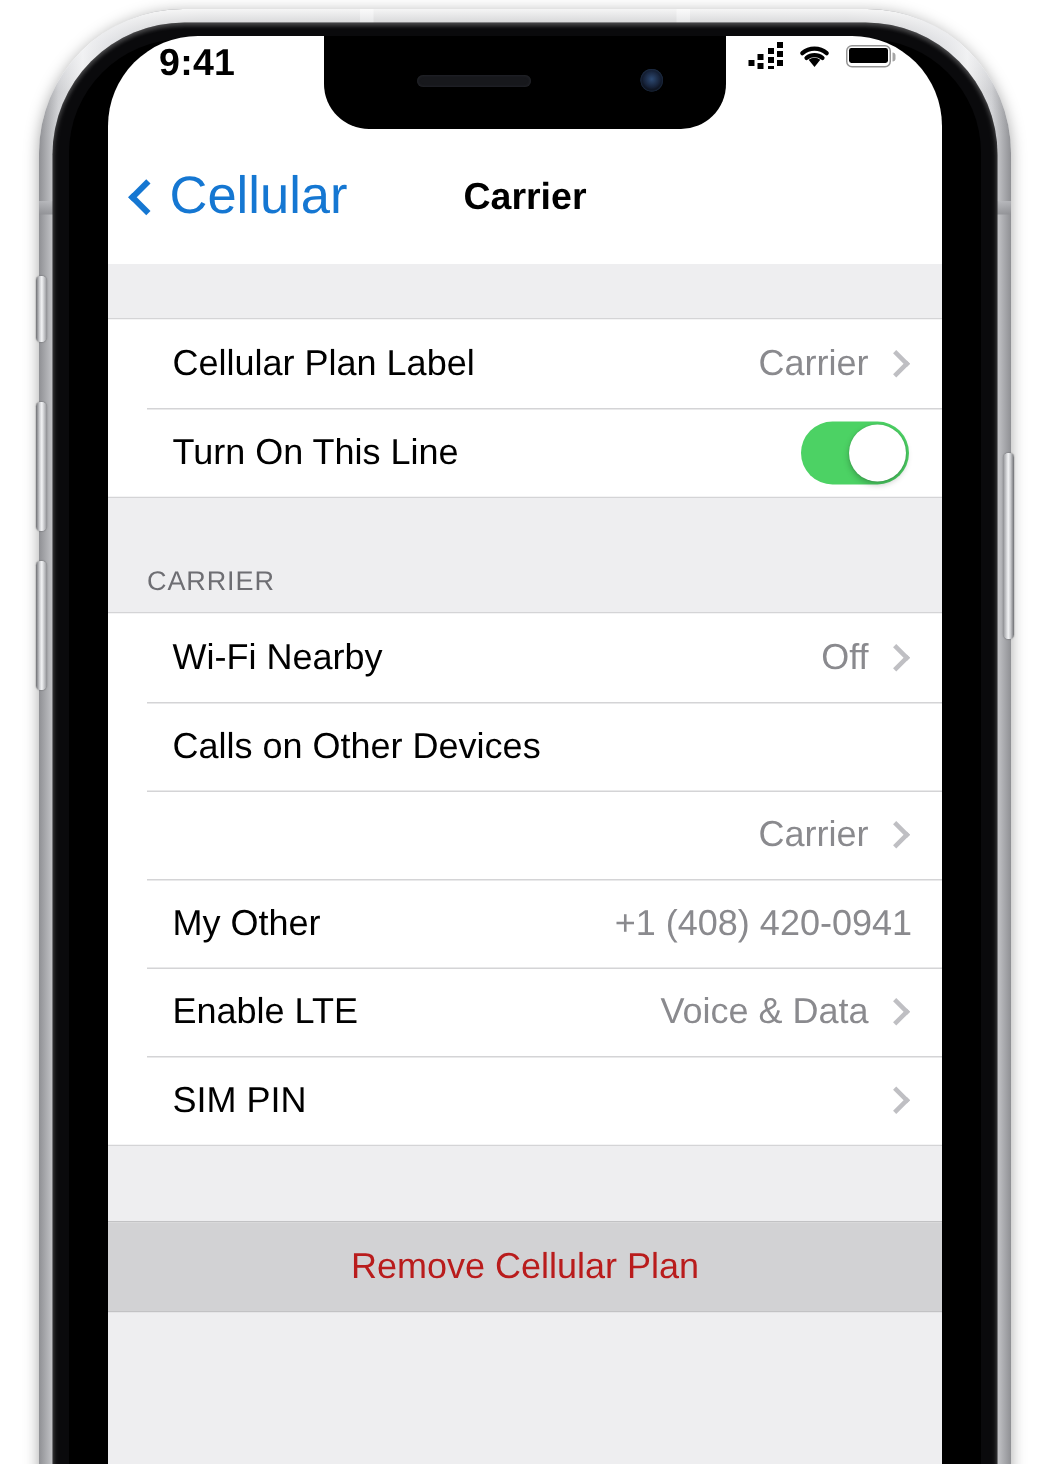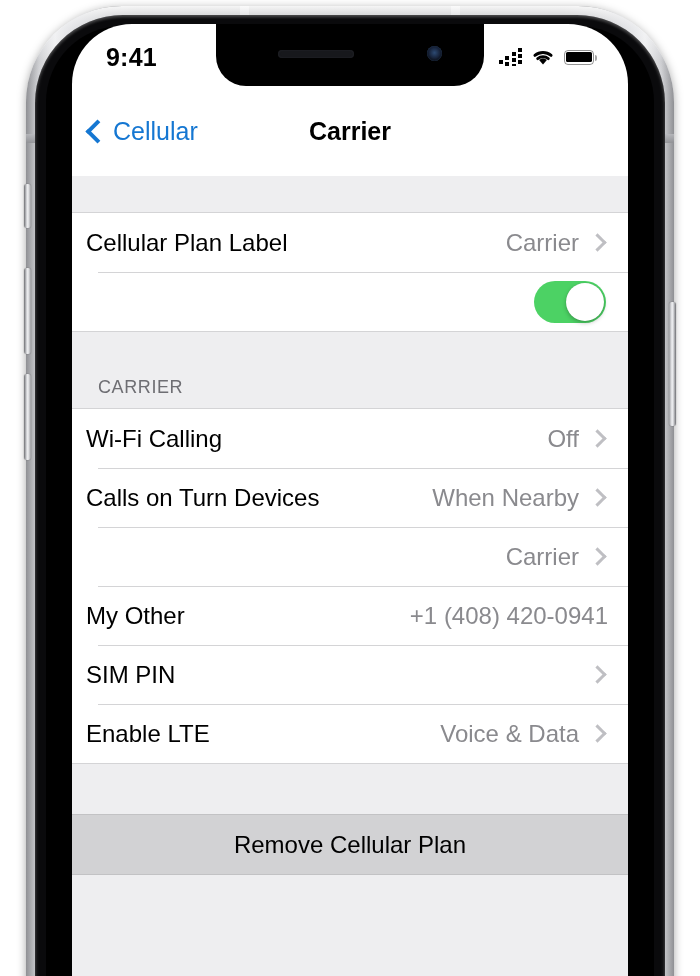--- a/index.html
+++ b/index.html
@@ -136,21 +136,21 @@
     box-shadow: inset 0 0 1px #3c5f91;
   }
 
   
   .statusbar {
     position: absolute;
     left: 0; right: 0; top: 0;
     height: 62px;
     z-index: 20;
     display: flex;
-    align-items: center;
+    align-items: flex-start;
     justify-content: space-between;
     padding: 0 34px;
     box-sizing: border-box;
     color: #000;
     gap: 21px;
   }
   .sb-time {
     font-size: 25px;
     font-weight: bold;
     letter-spacing: .2px;
@@ -213,21 +213,21 @@
     display: flex;
     align-items: center;
     z-index: 10;
   }
   .nav-back {
     display: flex;
     align-items: center;
     gap: 5px;
     margin-left: 17px;
     color: #1577d2;
-    font-size: 25px;
+    font-size: 35px;
     cursor: pointer;
   }
   .nav-back .chev {
     display: block;
     width: 13px; height: 13px;
     border-left: 4.2px solid #1577d2;
     border-bottom: 4.2px solid #1577d2;
     transform: rotate(45deg);
     margin-right: 2px;
   }
@@ -270,21 +270,21 @@
   .table {
     background: #ffffff;
     border-top: 1px solid #d4d4d6;
     border-bottom: 1px solid #d4d4d6;
   }
   .row {
     position: relative;
     height: 59px;
     display: flex;
     align-items: center;
-    padding: 0 20px 0 14px;
+    padding: 0 20px 0 43px;
     box-sizing: border-box;
     background: #ffffff;
     cursor: pointer;
   }
   .row + .row::before {
     content: "";
     position: absolute;
     left: 26px; right: 0; top: 0;
     height: 1px;
     background: #d4d4d6;
@@ -337,21 +337,21 @@
   .table.destructive {
     border-top: 1px solid #c2c2c4;
     border-bottom: 1px solid #c2c2c4;
   }
   .row.destructive {
     background: #d2d2d4;
     justify-content: center;
     padding: 0;
   }
   .row.destructive .label {
-    color: #000000;
+    color: #b91c1c;
     font-size: 24px;
   }
 </style>
 </head>
 <body>
 
 <div id="device">
   <div class="frame-steel"></div>
   <div class="antenna top-left"></div>
   <div class="antenna top-right"></div>
@@ -407,68 +407,65 @@
 
       <div class="table">
         <div class="row">
           <span class="label">Cellular Plan Label</span>
           <span class="right">
             <span class="value">Carrier</span>
             <span class="disc"></span>
           </span>
         </div>
         <div class="row">
+          <span class="label">Turn On This Line</span>
           <span class="right">
             <span class="toggle">
               <span class="knob"></span>
             </span>
           </span>
         </div>
       </div>
 
       <div class="section-header">CARRIER</div>
 
       <div class="table">
         <div class="row">
-          <span class="label">Wi-Fi Calling</span>
+          <span class="label">Wi-Fi Nearby</span>
           <span class="right">
             <span class="value">Off</span>
             <span class="disc"></span>
           </span>
         </div>
         <div class="row">
-          <span class="label">Calls on Turn Devices</span>
-          <span class="right">
-            <span class="value">When Nearby</span>
-            <span class="disc"></span>
-          </span>
+          <span class="label">Calls on Other Devices</span>
         </div>
         <div class="row">
           <span class="right">
             <span class="value">Carrier</span>
             <span class="disc"></span>
           </span>
         </div>
         <div class="row">
           <span class="label">My Other</span>
           <span class="right">
             <span class="value">+1 (408) 420-0941</span>
           </span>
         </div>
         <div class="row">
+          <span class="label">Enable LTE</span>
+          <span class="right">
+            <span class="value">Voice &amp; Data</span>
+            <span class="disc"></span>
+          </span>
+        </div>
+        <div class="row">
           <span class="label">SIM PIN</span>
           <span class="right">
             <span class="value"></span>
-            <span class="disc"></span>
-          </span>
-        </div>
-        <div class="row">
-          <span class="label">Enable LTE</span>
-          <span class="right">
-            <span class="value">Voice &amp; Data</span>
             <span class="disc"></span>
           </span>
         </div>
       </div>
 
       <div class="gap gap-50"></div>
 
       <div class="table destructive">
         <div class="row destructive">
           <span class="label">Remove Cellular Plan</span>

